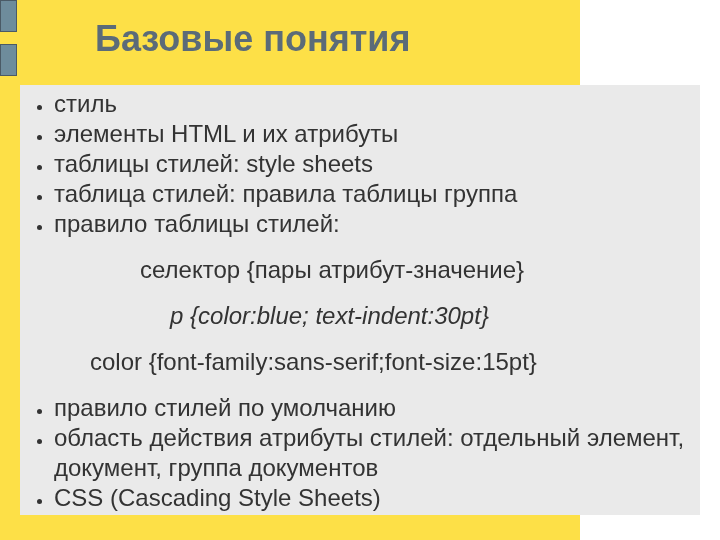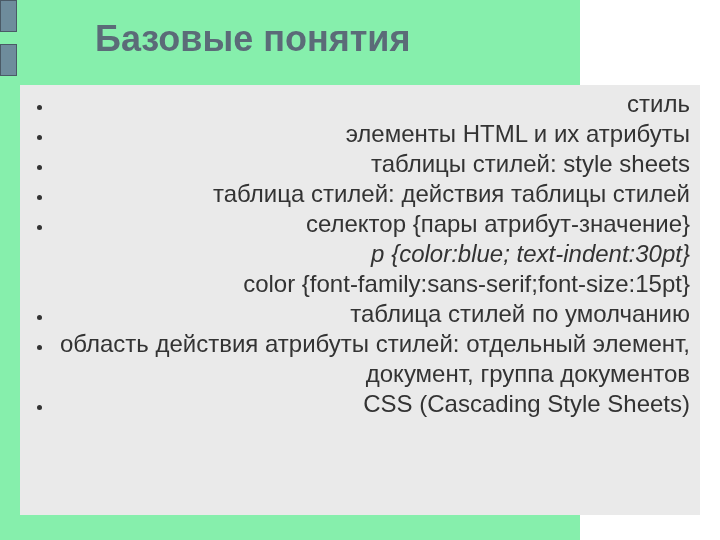--- a/index.html
+++ b/index.html
@@ -8,21 +8,21 @@
     width: 720px;
     height: 540px;
     background: #ffffff;
     font-family: Arial, "DejaVu Sans", sans-serif;
     overflow: hidden;
   }
   .slide {
     position: relative;
     width: 580px;
     height: 540px;
-    background: #86efac;
+    background: #fde047;
   }
   .side-tabs {
     position: absolute;
     left: 0;
     top: 0;
     width: 15px;
   }
   .side-tab {
     width: 15px;
     height: 30px;
@@ -46,34 +46,33 @@
     height: 430px;
     background: #eaeaea;
     padding: 4px 10px 10px 10px;
     box-sizing: border-box;
   }
   ul.main-list {
     margin: 0;
     padding: 0 0 0 24px;
     list-style: disc;
     color: #333;
-    text-align: right;
   }
   ul.main-list > li {
     font-size: 24px;
     line-height: 1.25;
     color: #333333;
   }
   ul.main-list > li::marker {
     color: #333;
     font-size: 18px;
   }
   .sub {
     list-style: none;
-    margin: 0;
+    margin: 16px;
     padding: 0;
     font-size: 24px;
   }
   .sub-1 { padding-left: 70px; }
   .sub-2 { padding-left: 100px; font-style: italic; }
   .sub-3 { padding-left: 20px; }
 </style>
 </head>
 <body>
 
@@ -84,25 +83,26 @@
     <div class="side-tab"></div>
   </div>
 
   <div class="title">Базовые понятия</div>
 
   <div class="content-panel">
     <ul class="main-list">
       <li><span>стиль</span></li>
       <li><span>элементы HTML и их атрибуты</span></li>
       <li><span>таблицы стилей: style sheets</span></li>
-      <li><span>таблица стилей: действия таблицы стилей</span></li>
+      <li><span>таблица стилей: правила таблицы группа</span></li>
       <li>
+        <span>правило таблицы стилей:</span>
         <div class="sub sub-1">селектор {пары атрибут-значение}</div>
         <div class="sub sub-2">p {color:blue; text-indent:30pt}</div>
         <div class="sub sub-3">color {font-family:sans-serif;font-size:15pt}</div>
       </li>
-      <li><span>таблица стилей по умолчанию</span></li>
+      <li><span>правило стилей по умолчанию</span></li>
       <li><span>область действия атрибуты стилей: отдельный элемент, документ, группа документов</span></li>
       <li><span>CSS (Cascading Style Sheets)</span></li>
     </ul>
   </div>
 
 </div>
 
 </body></html>

